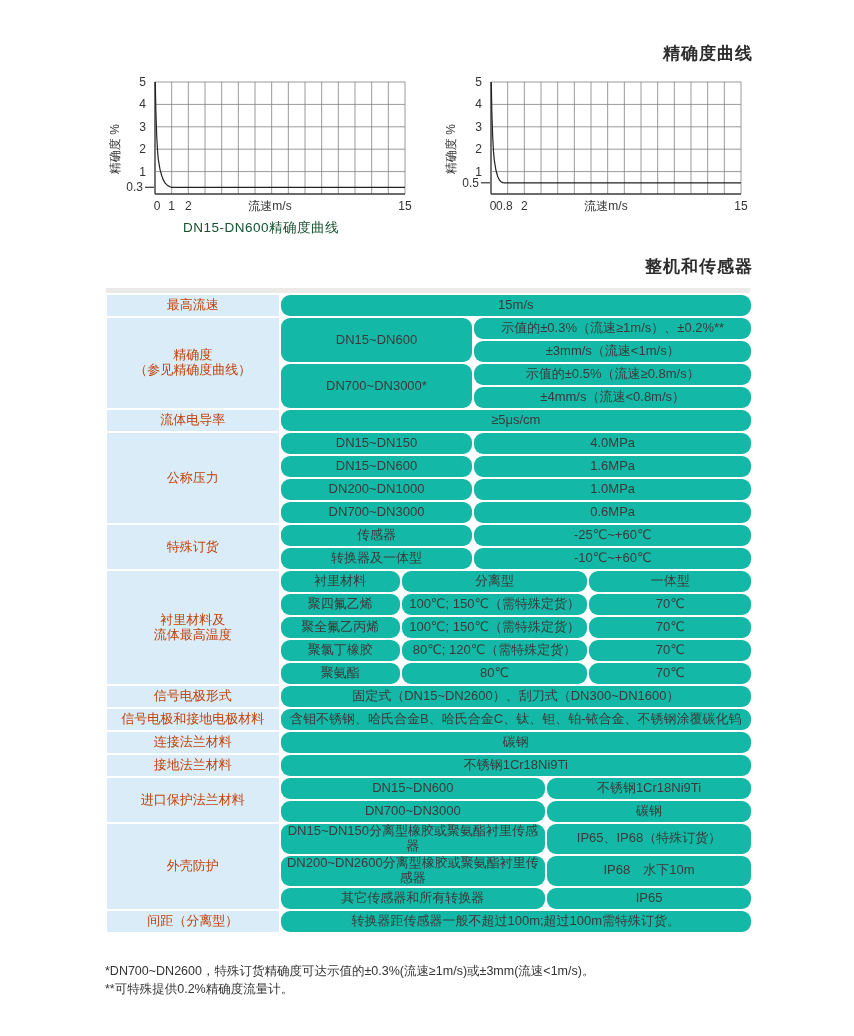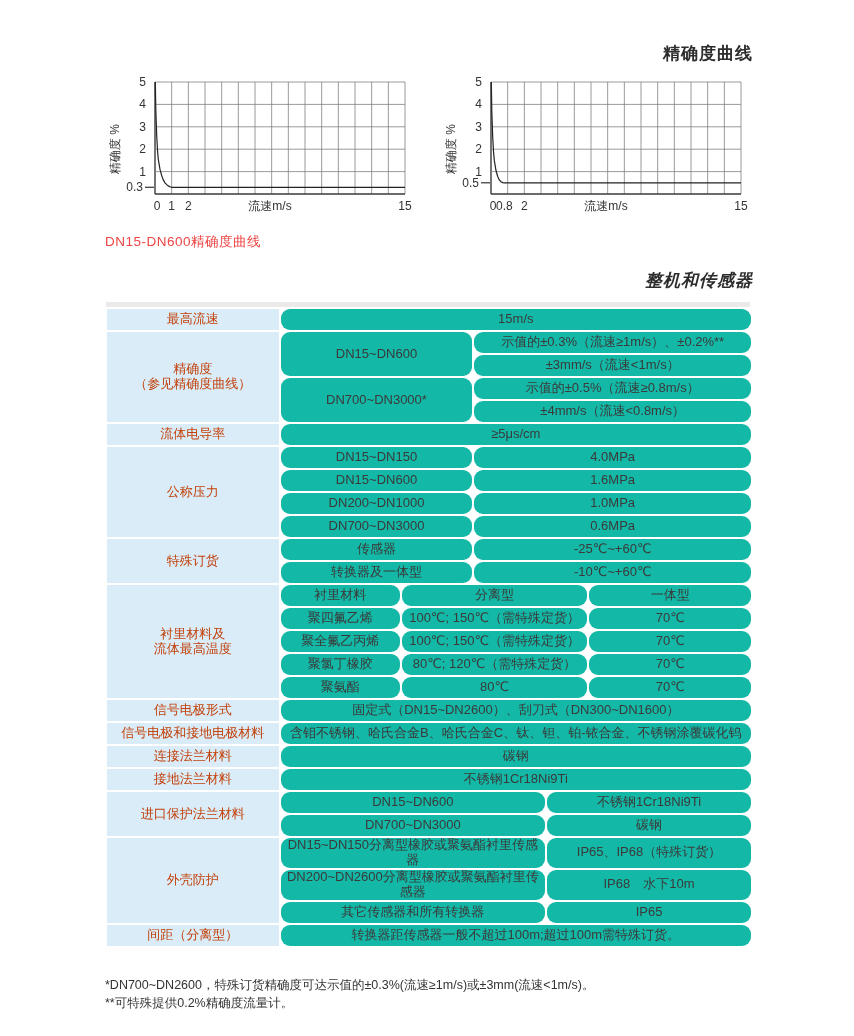--- a/index.html
+++ b/index.html
@@ -13,24 +13,24 @@
   .content{padding:44px 0 0 105px;width:648px;}
   .sec-title{
     font-size:17px;font-weight:bold;color:#2d2d2d;
     letter-spacing:1px;line-height:20px;margin:0;text-align:right;
   }
   
   .charts-row{display:flex;justify-content:space-between;width:648px;margin-top:12px;}
   .chart-block{width:312px;}
   .chart-svg{display:block;}
   .chart-title{
-    font-size:13.5px;color:#ef4444;
-    margin-top:17px;letter-spacing:0.5px;
-  }
-  .sec2{margin-top:20px;font-style:italic;}
+    text-align:center;font-size:13.5px;color:#14532d;
+    margin-top:3px;letter-spacing:0.5px;
+  }
+  .sec2{margin-top:20px;}
   
   .top-strip{width:644px;height:5px;background:#eceae8;margin-top:11px;margin-left:1px;}
   table.spec{
     border-collapse:separate;border-spacing:2px;
     table-layout:fixed;width:648px;margin-top:0;
   }
   table.spec td{
     height:21px;text-align:center;vertical-align:middle;
     font-size:13px;padding:0 2px;overflow:hidden;line-height:1.15;
   }

